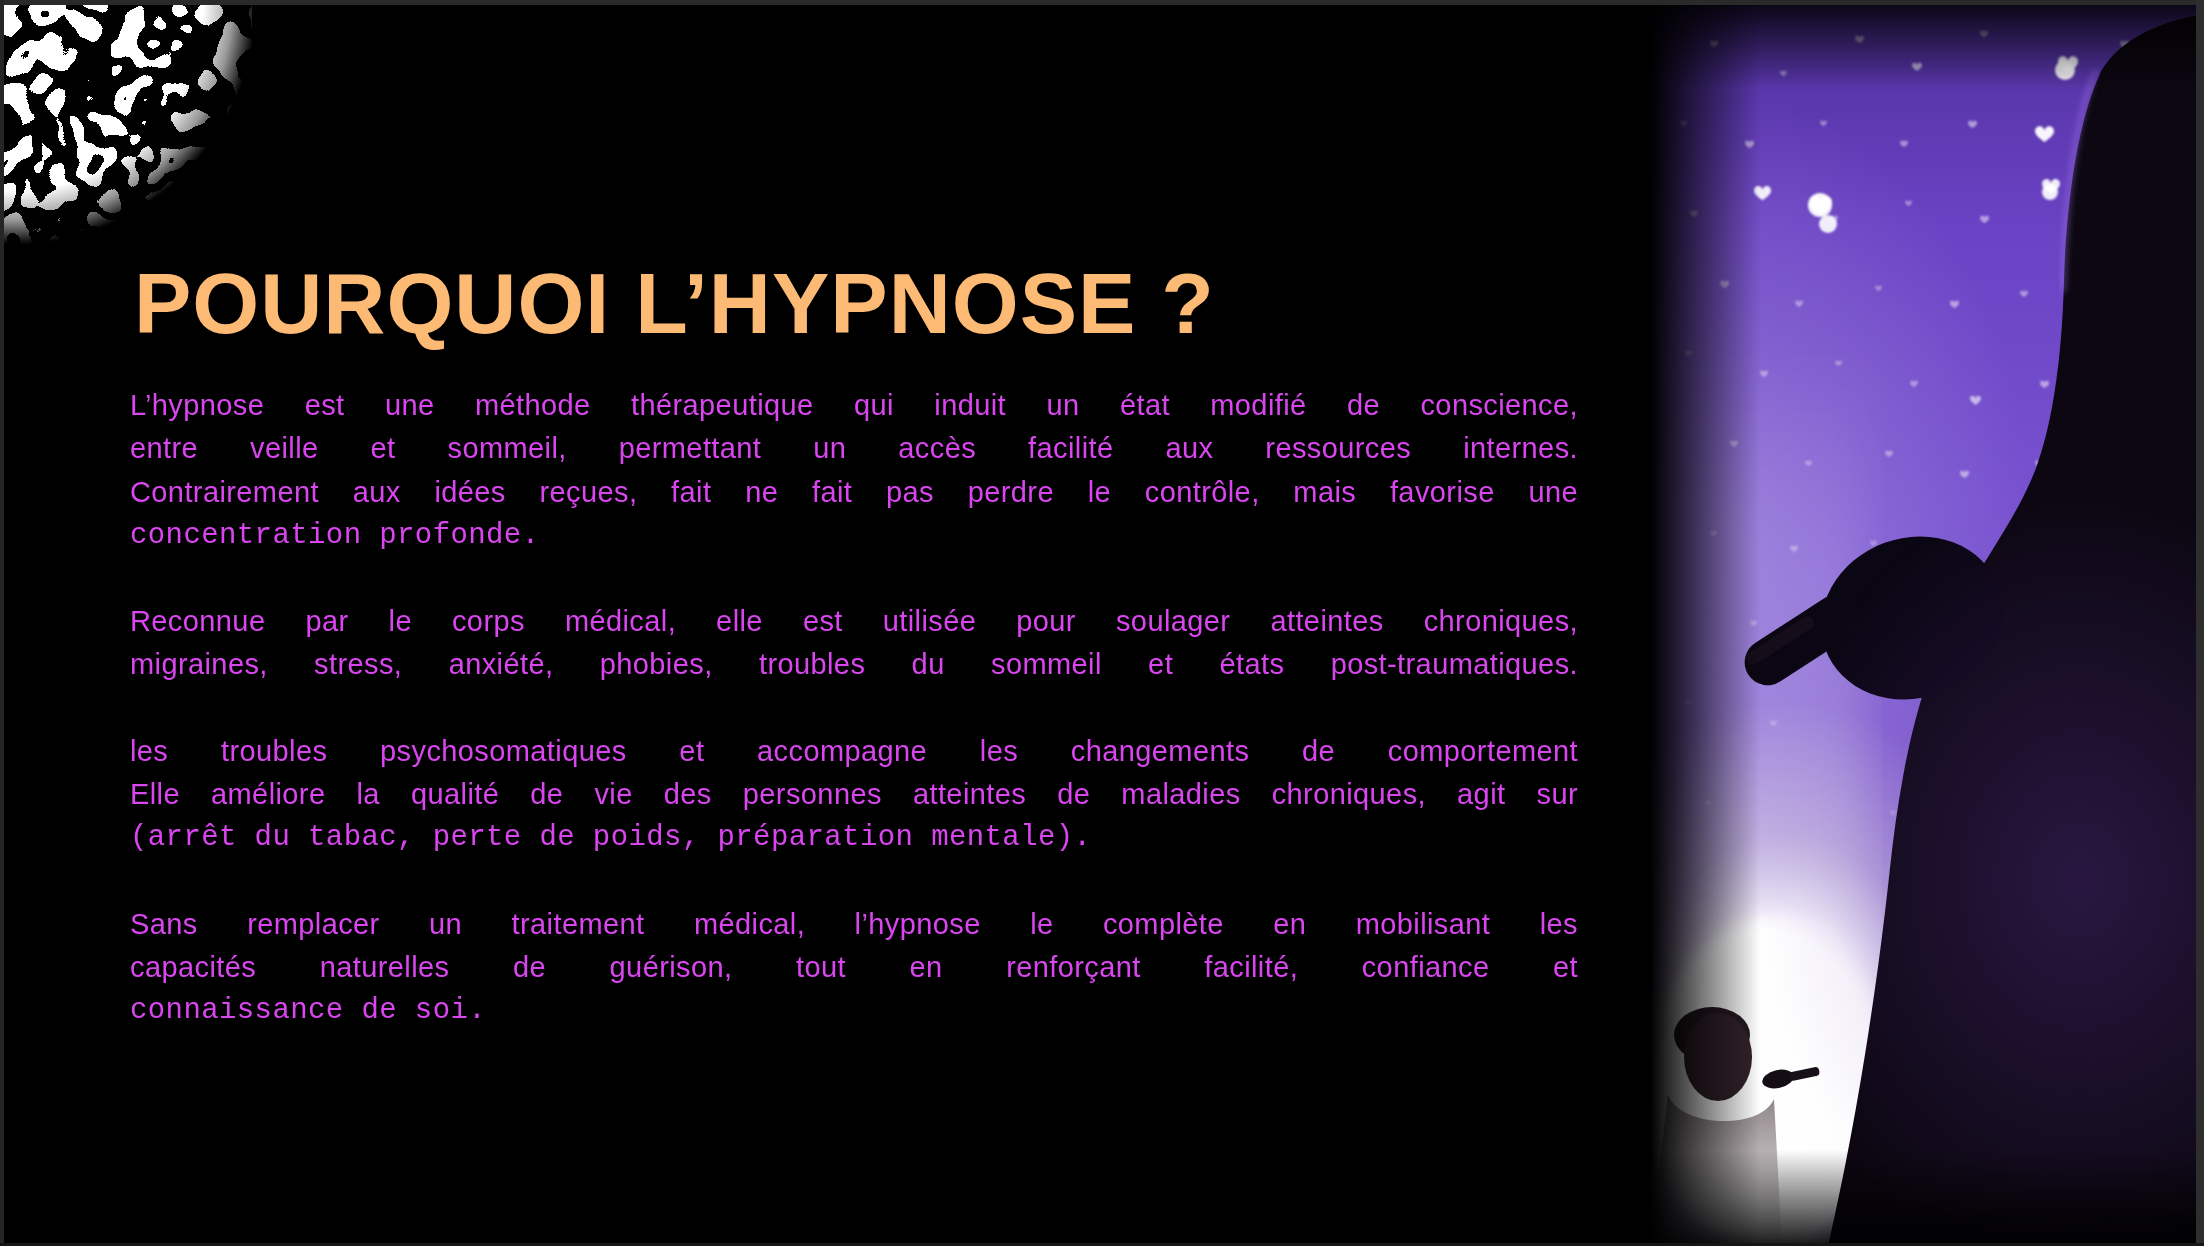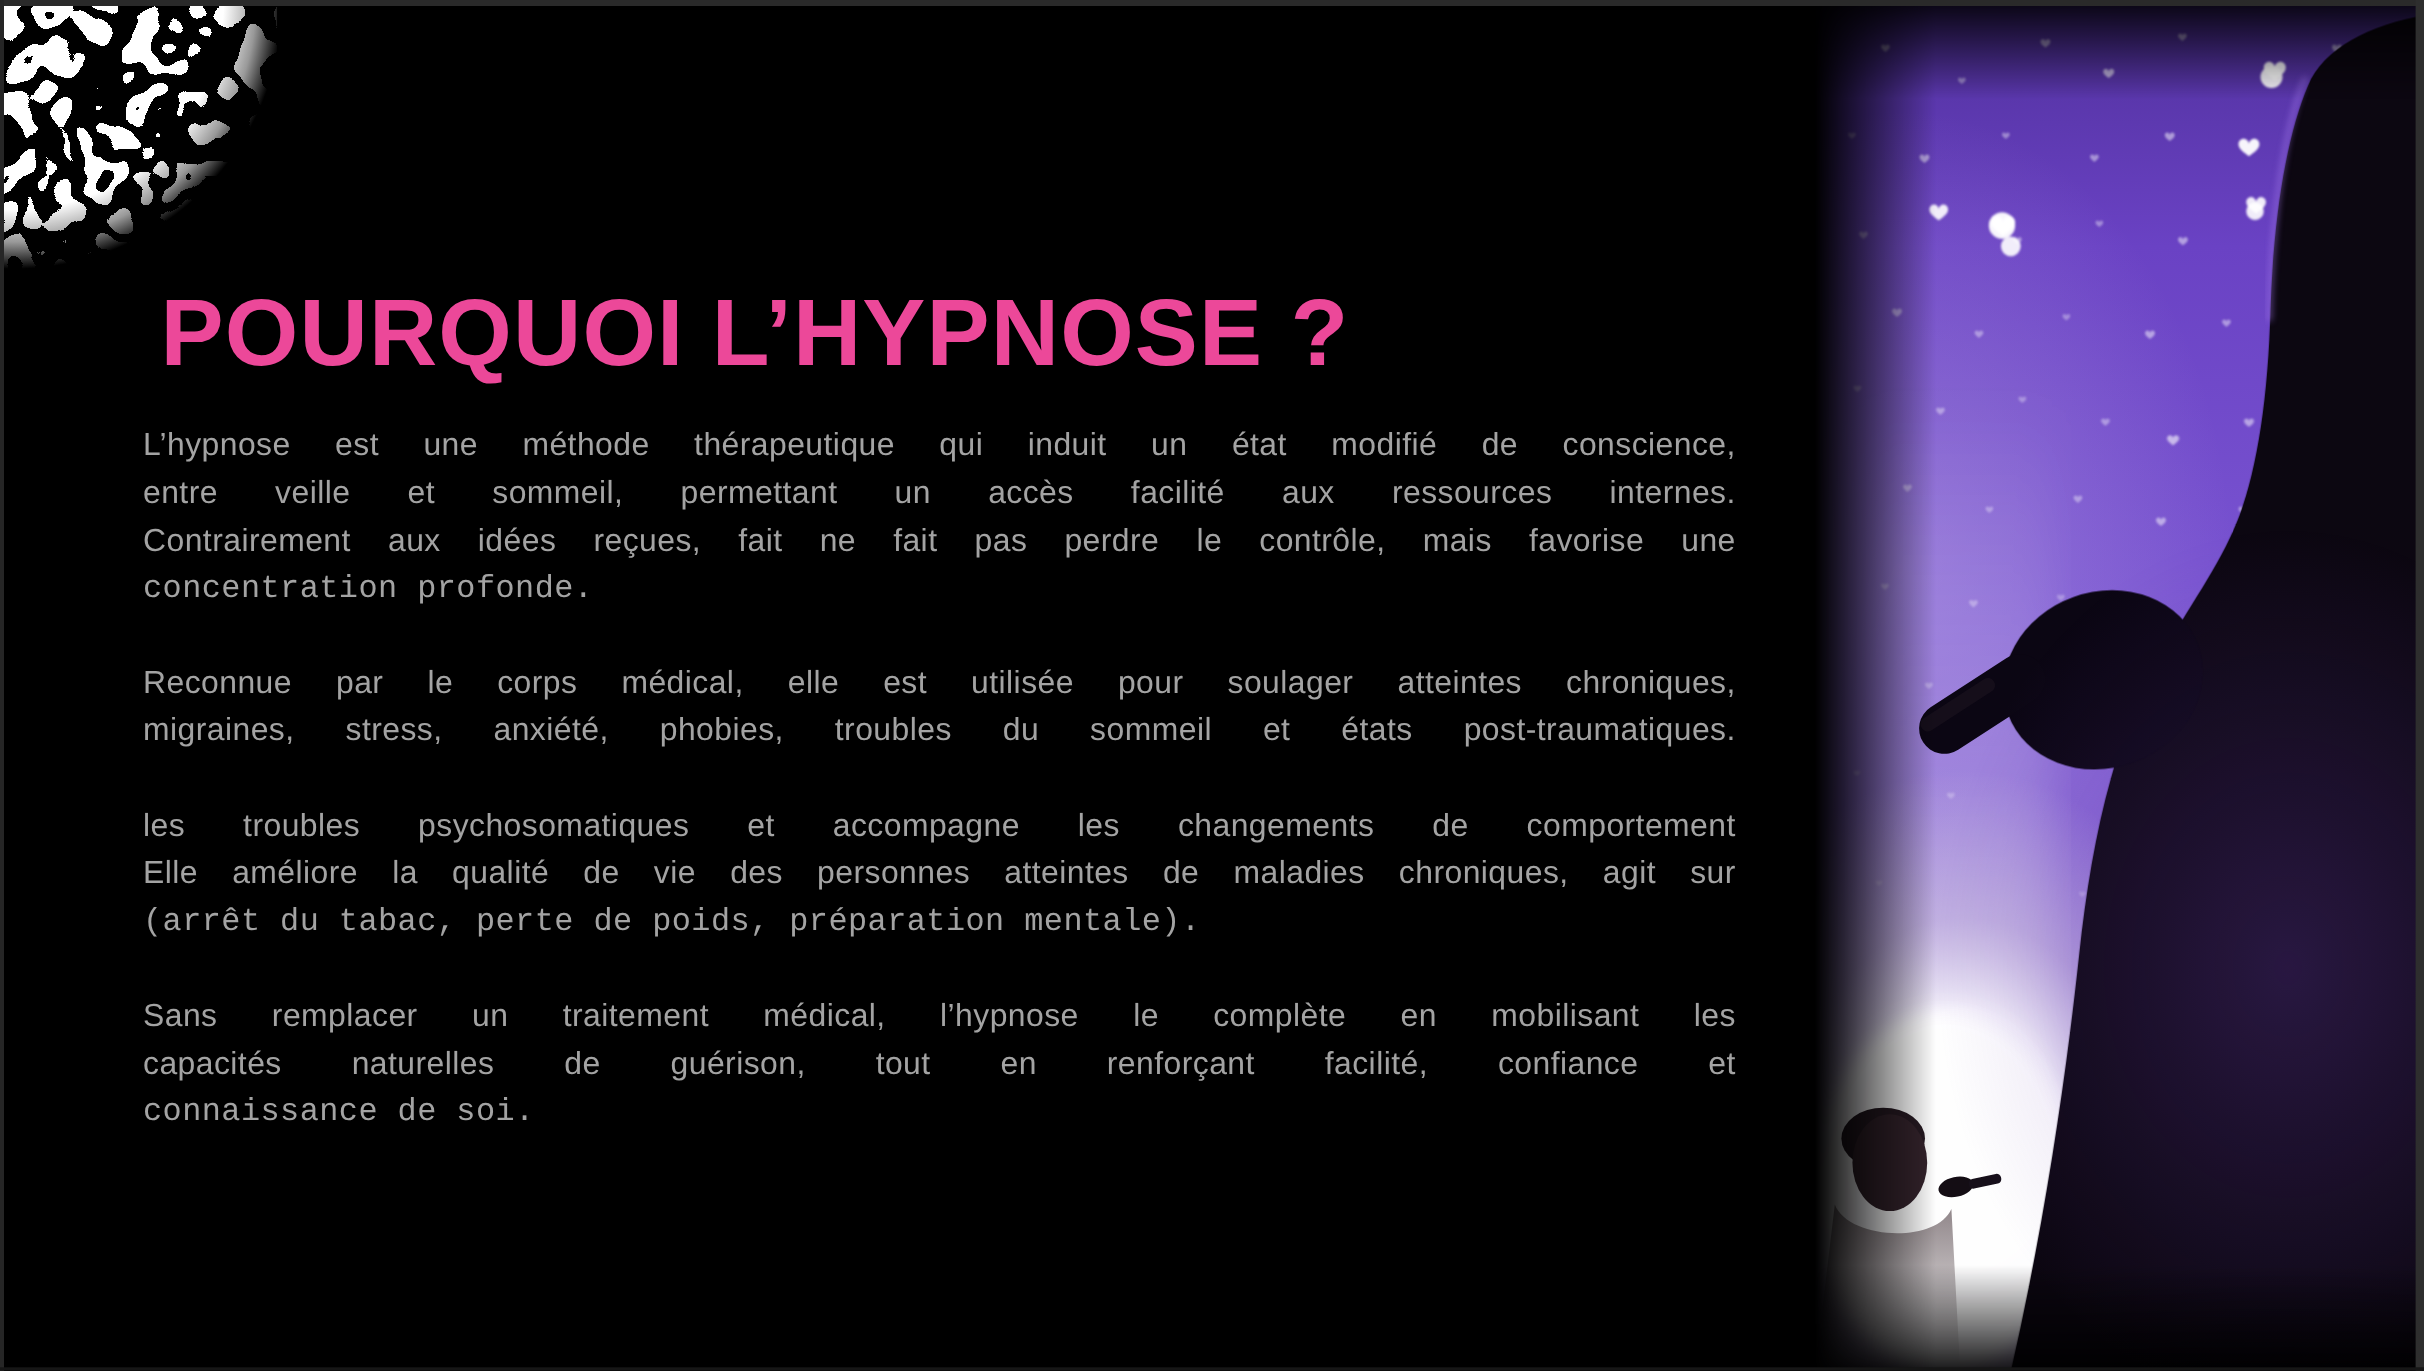--- a/index.html
+++ b/index.html
@@ -15,26 +15,26 @@
   .edge-left{position:absolute;left:0;top:0;width:4px;height:1246px;background:#262626;z-index:50;}
   .edge-right{position:absolute;right:0;top:0;width:8px;height:1246px;background:#2e2e2e;z-index:50;}
   .edge-bottom{position:absolute;left:0;bottom:0;width:2204px;height:3px;background:#161616;z-index:50;}
 
   
   .corner-pattern{position:absolute;left:0;top:0;width:252px;height:252px;z-index:2;}
 
   
   .content{position:absolute;left:130px;top:0;width:1448px;z-index:3;}
   h1.title{
-    margin:260px 0 0 16px;
+    margin:260px 0 0 4px;
     font-size:86px;line-height:1;font-weight:700;
     letter-spacing:1px;
-    color:#ec4899;
+    color:#fdba74;
   }
-  .para{margin:43px 0 0 0;color:#a3a3a3;font-size:29px;line-height:43.3px;letter-spacing:0.4px;}
+  .para{margin:43px 0 0 0;color:#d946ef;font-size:29px;line-height:43.3px;letter-spacing:0.4px;}
   .para.first{margin-top:38px;}
   .line{text-align:justify;text-align-last:justify;}
   .line.last{text-align-last:left;font-family:Liberation Mono, monospace;}
 
   
   .photo{position:absolute;left:1650px;top:0;width:554px;height:1246px;z-index:1;}
   .photo svg{display:block;}
 </style>
 </head>
 <body>

